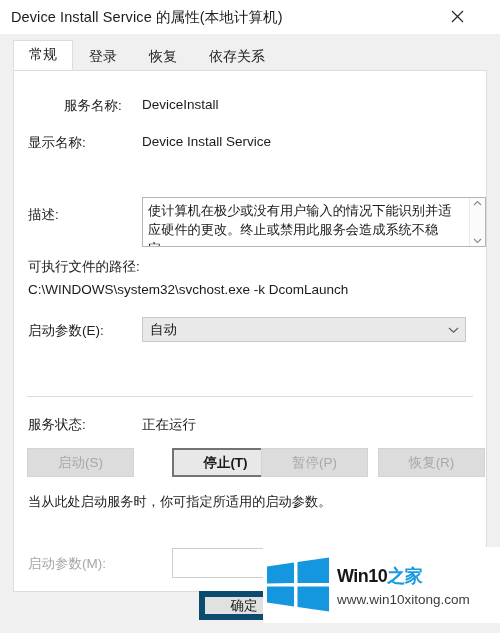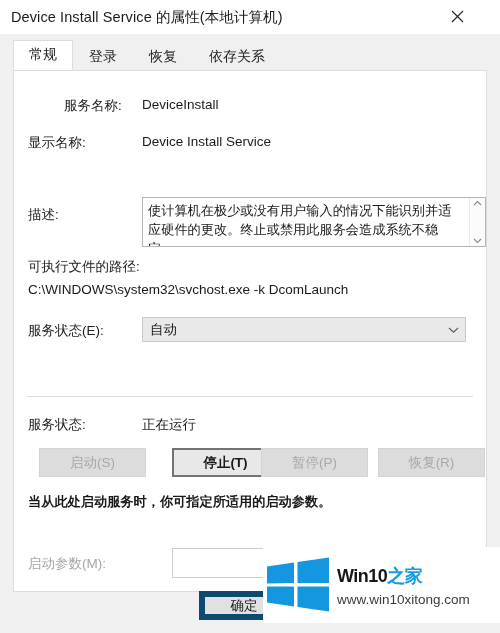--- a/index.html
+++ b/index.html
@@ -233,21 +233,20 @@
   }
 
   
   .hint {
     position: absolute;
     left: 14px;
     top: 422px;
     font-size: 13.2px;
     color: #1a1a1a;
     white-space: nowrap;
-    font-weight: bold;
   }
 
   
   .param-input {
     position: absolute;
     left: 158px;
     top: 477px;
     width: 313px;
     height: 30px;
     background: #ffffff;
@@ -372,37 +371,37 @@
             <svg width="9" height="7" viewBox="0 0 9 7">
               <polyline points="1,2 4.5,5.5 8,2" fill="none" stroke="#8a8a8a" stroke-width="1.1"></polyline>
             </svg>
           </span>
         </div>
       </div>
 
       <div class="row-label" style="left:14px; top:187px;">可执行文件的路径:</div>
       <div class="row-value" style="left:14px; top:211px;">C:\WINDOWS\system32\svchost.exe -k DcomLaunch</div>
 
-      <div class="row-label" style="left:14px; top:251px;">服务状态(E):</div>
+      <div class="row-label" style="left:14px; top:251px;">启动参数(E):</div>
       <div class="combo">
         <div class="combo-value">自动</div>
         <div class="combo-arrow">
           <svg width="11" height="8" viewBox="0 0 11 8">
             <polyline points="1,2 5.5,6.2 10,2" fill="none" stroke="#5e5e5e" stroke-width="1.2"></polyline>
           </svg>
         </div>
       </div>
 
       <div class="separator"></div>
 
       <div class="row-label" style="left:14px; top:345px;">服务状态:</div>
       <div class="row-value" style="left:128px; top:345px;">正在运行</div>
 
       <div class="btn-row">
-        <div class="btn disabled" style="left:12px;">
+        <div class="btn disabled" style="left:0px;">
           <span>启动(S)</span>
         </div>
         <div class="btn focused" style="left:117px;">
           <span>停止(T)</span>
         </div>
         <div class="btn disabled" style="left:234px;">
           <span>暂停(P)</span>
         </div>
         <div class="btn disabled" style="left:351px;">
           <span>恢复(R)</span>

